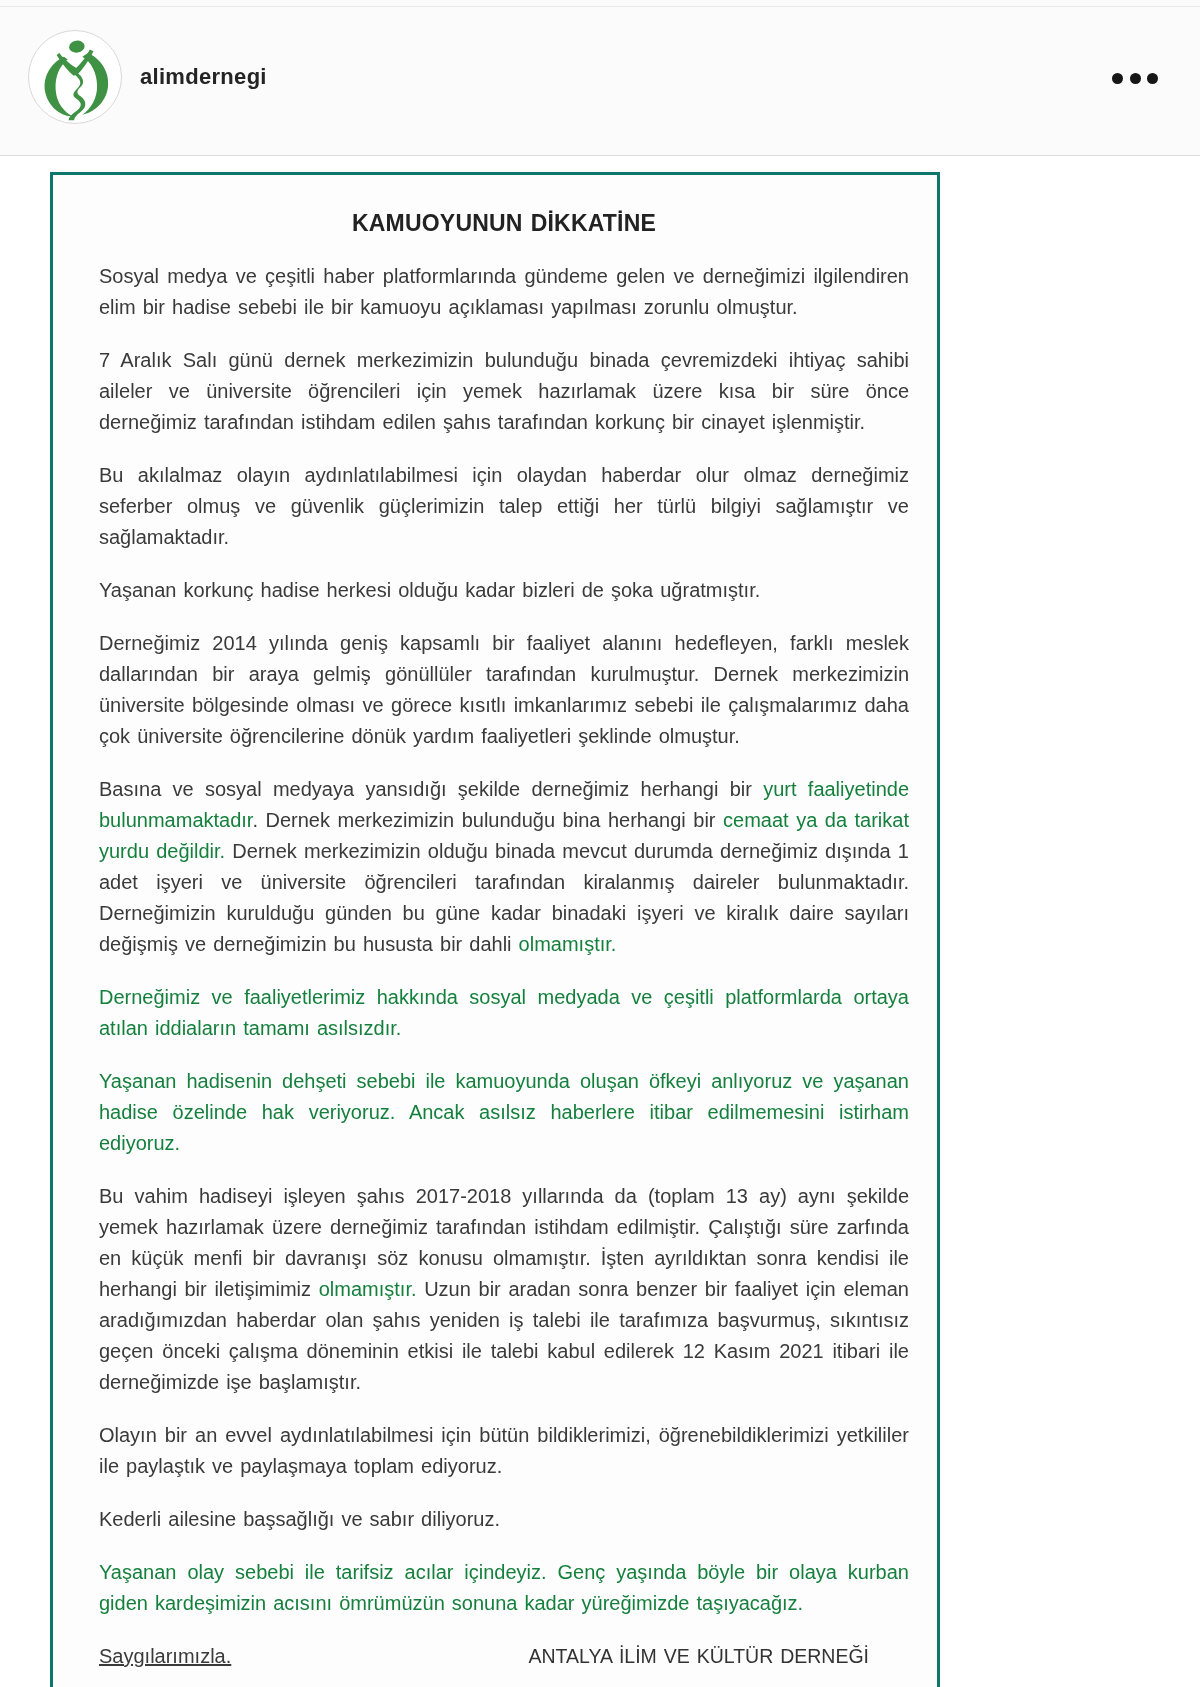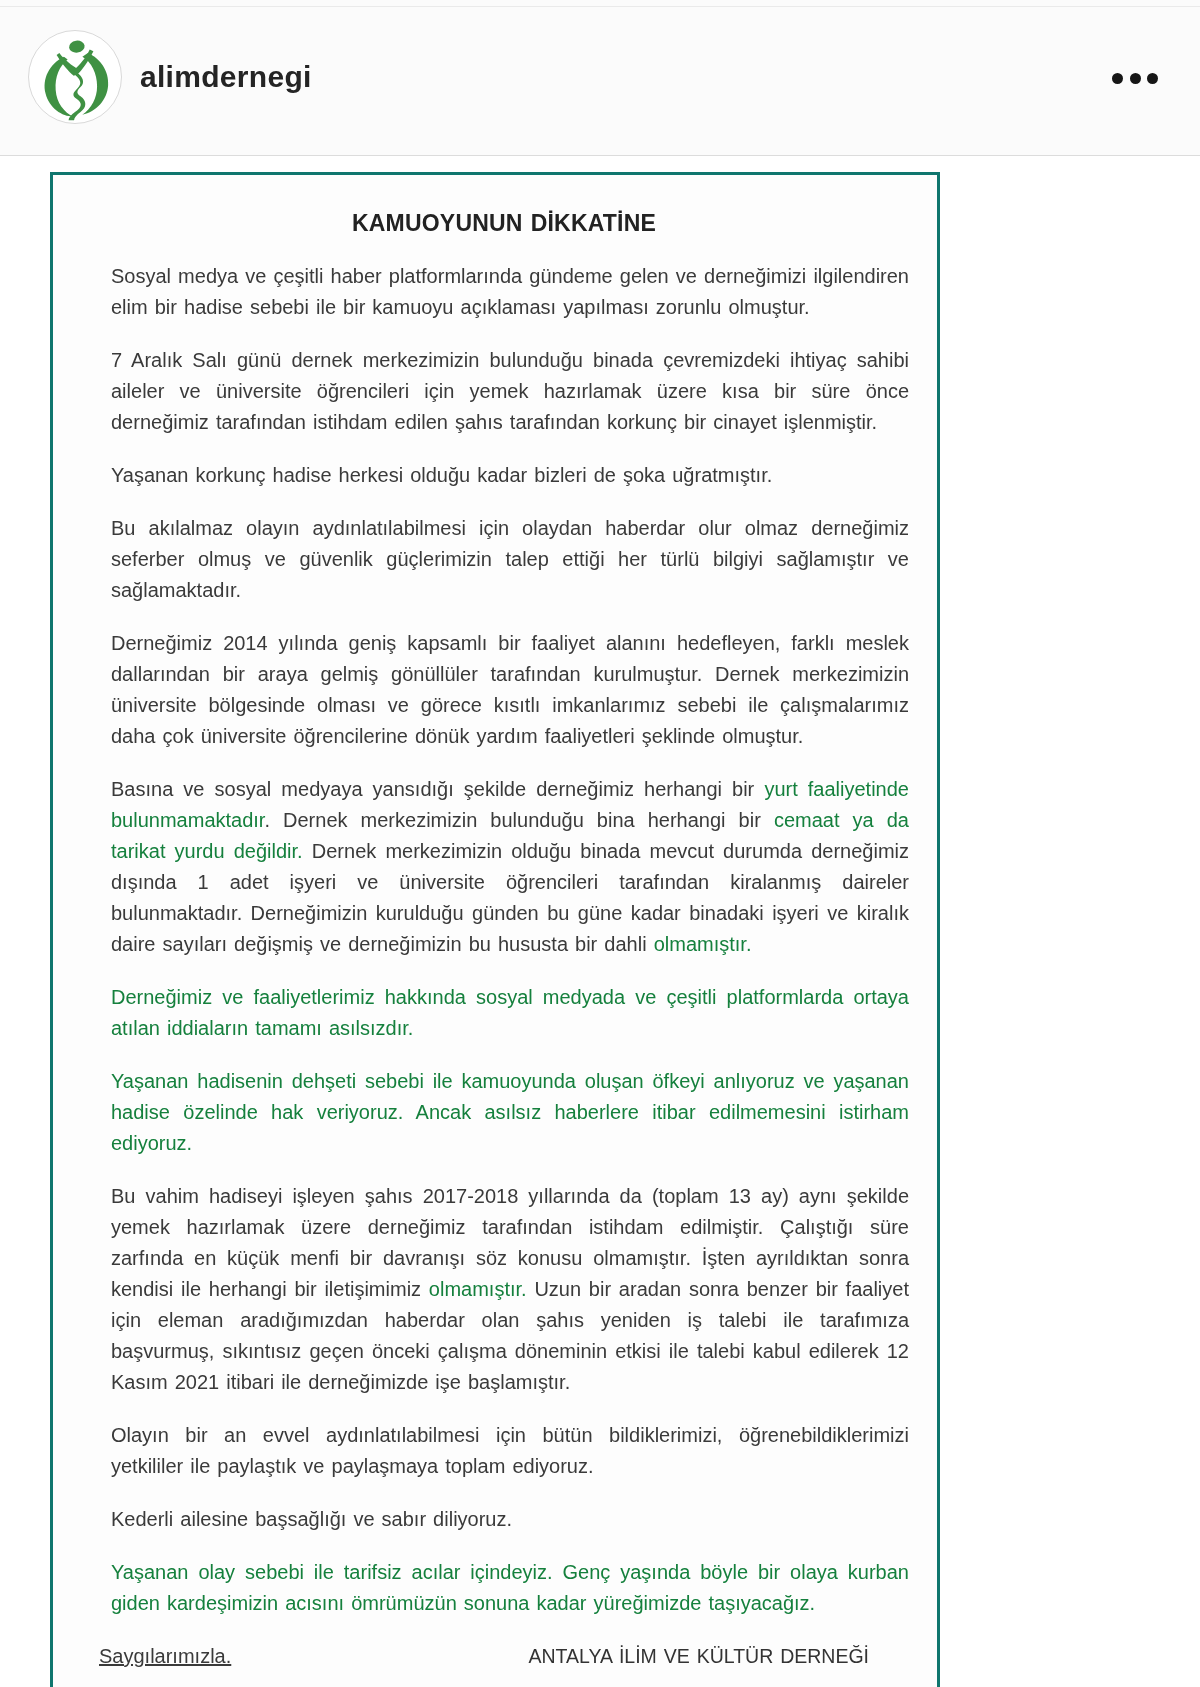--- a/index.html
+++ b/index.html
@@ -36,21 +36,21 @@
     background: #ffffff;
     border: 1px solid #d9d9d9;
     overflow: hidden;
   }
   .avatar svg { width: 100%; height: 100%; display: block; }
   .username {
     position: absolute;
     left: 140px;
     top: 50%;
     transform: translateY(-52%);
-    font-size: 30px;
+    font-size: 22px;
     font-weight: 700;
     color: #242424;
     letter-spacing: 0.3px;
   }
   .more-btn {
     position: absolute;
     right: 42px;
     top: 64px;
     width: 46px;
     height: 28px;
@@ -90,21 +90,21 @@
   .doc-title {
     margin: 0;
     text-align: center;
     font-size: 23px;
     line-height: 31px;
     font-weight: 700;
     color: #222222;
     letter-spacing: 0.2px;
   }
   .doc p {
-    margin: 22px 0 0 12px;
+    margin: 22px 0 0 0;
     text-align: justify;
   }
   .doc b { font-weight: 400; color: #15803d; }
 
   .doc-closing {
     display: flex;
     align-items: flex-start;
     margin-top: 22px;
   }
   .closing-regards { white-space: nowrap; text-decoration: underline; }
@@ -151,22 +151,22 @@
 
   <div class="header-divider"></div>
 
   <main class="post-body">
     <div class="doc">
       <h1 class="doc-title">KAMUOYUNUN DİKKATİNE</h1>
 
       <div id="paragraphs">
           <p><span>Sosyal medya ve çeşitli haber platformlarında gündeme gelen ve derneğimizi ilgilendiren elim bir hadise sebebi ile bir kamuoyu açıklaması yapılması zorunlu olmuştur.</span></p>
           <p><span>7 Aralık Salı günü dernek merkezimizin bulunduğu binada çevremizdeki ihtiyaç sahibi aileler ve üniversite öğrencileri için yemek hazırlamak üzere kısa bir süre önce derneğimiz tarafından istihdam edilen şahıs tarafından korkunç bir cinayet işlenmiştir.</span></p>
+          <p><span>Bu akılalmaz olayın aydınlatılabilmesi için olaydan haberdar olur olmaz derneğimiz seferber olmuş ve güvenlik güçlerimizin talep ettiği her türlü bilgiyi sağlamıştır ve sağlamaktadır.</span></p>
           <p><span>Yaşanan korkunç hadise herkesi olduğu kadar bizleri de şoka uğratmıştır.</span></p>
-          <p><span>Bu akılalmaz olayın aydınlatılabilmesi için olaydan haberdar olur olmaz derneğimiz seferber olmuş ve güvenlik güçlerimizin talep ettiği her türlü bilgiyi sağlamıştır ve sağlamaktadır.</span></p>
           <p><span>Derneğimiz 2014 yılında geniş kapsamlı bir faaliyet alanını hedefleyen, farklı meslek dallarından bir araya gelmiş gönüllüler tarafından kurulmuştur. Dernek merkezimizin üniversite bölgesinde olması ve görece kısıtlı imkanlarımız sebebi ile çalışmalarımız daha çok üniversite öğrencilerine dönük yardım faaliyetleri şeklinde olmuştur.</span></p>
           <p><span>Basına ve sosyal medyaya yansıdığı şekilde derneğimiz herhangi bir </span><b>yurt faaliyetinde bulunmamaktadır</b><span>. Dernek merkezimizin bulunduğu bina herhangi bir </span><b>cemaat ya da tarikat yurdu değildir.</b><span> Dernek merkezimizin olduğu binada mevcut durumda derneğimiz dışında 1 adet işyeri ve üniversite öğrencileri tarafından kiralanmış daireler bulunmaktadır. Derneğimizin kurulduğu günden bu güne kadar binadaki işyeri ve kiralık daire sayıları değişmiş ve derneğimizin bu hususta bir dahli </span><b>olmamıştır.</b></p>
           <p><b>Derneğimiz ve faaliyetlerimiz hakkında sosyal medyada ve çeşitli platformlarda ortaya atılan iddiaların tamamı asılsızdır.</b></p>
           <p><b>Yaşanan hadisenin dehşeti sebebi ile kamuoyunda oluşan öfkeyi anlıyoruz ve yaşanan hadise özelinde hak veriyoruz. Ancak asılsız haberlere itibar edilmemesini istirham ediyoruz.</b></p>
           <p><span>Bu vahim hadiseyi işleyen şahıs 2017-2018 yıllarında da (toplam 13 ay) aynı şekilde yemek hazırlamak üzere derneğimiz tarafından istihdam edilmiştir. Çalıştığı süre zarfında en küçük menfi bir davranışı söz konusu olmamıştır. İşten ayrıldıktan sonra kendisi ile herhangi bir iletişimimiz </span><b>olmamıştır.</b><span> Uzun bir aradan sonra benzer bir faaliyet için eleman aradığımızdan haberdar olan şahıs yeniden iş talebi ile tarafımıza başvurmuş, sıkıntısız geçen önceki çalışma döneminin etkisi ile talebi kabul edilerek 12 Kasım 2021 itibari ile derneğimizde işe başlamıştır.</span></p>
           <p><span>Olayın bir an evvel aydınlatılabilmesi için bütün bildiklerimizi, öğrenebildiklerimizi yetkililer ile paylaştık ve paylaşmaya toplam ediyoruz.</span></p>
           <p><span>Kederli ailesine başsağlığı ve sabır diliyoruz.</span></p>
           <p><b>Yaşanan olay sebebi ile tarifsiz acılar içindeyiz. Genç yaşında böyle bir olaya kurban giden kardeşimizin acısını ömrümüzün sonuna kadar yüreğimizde taşıyacağız.</b></p>
         </div>
 

